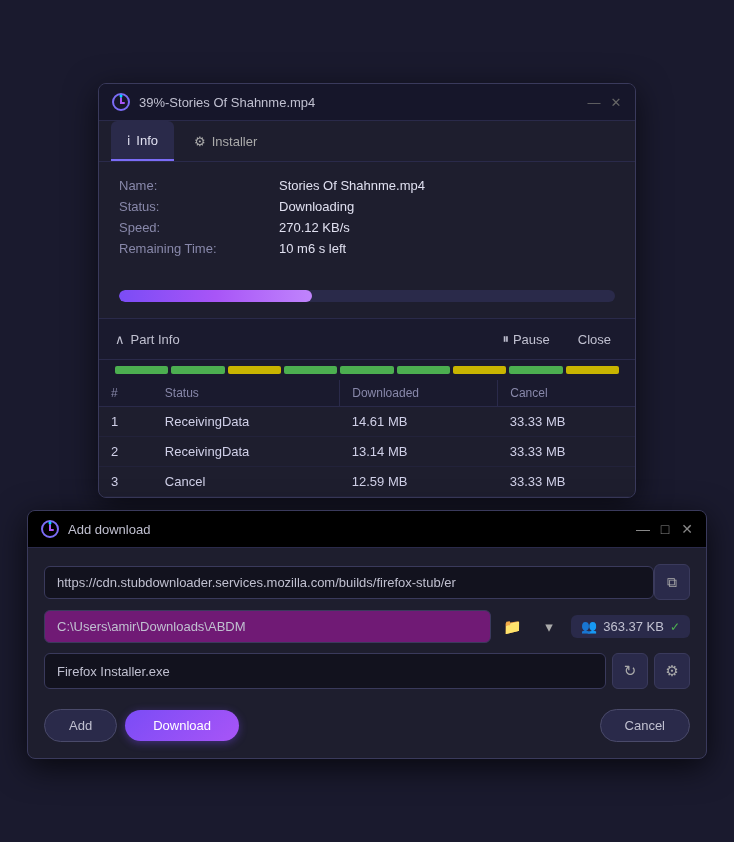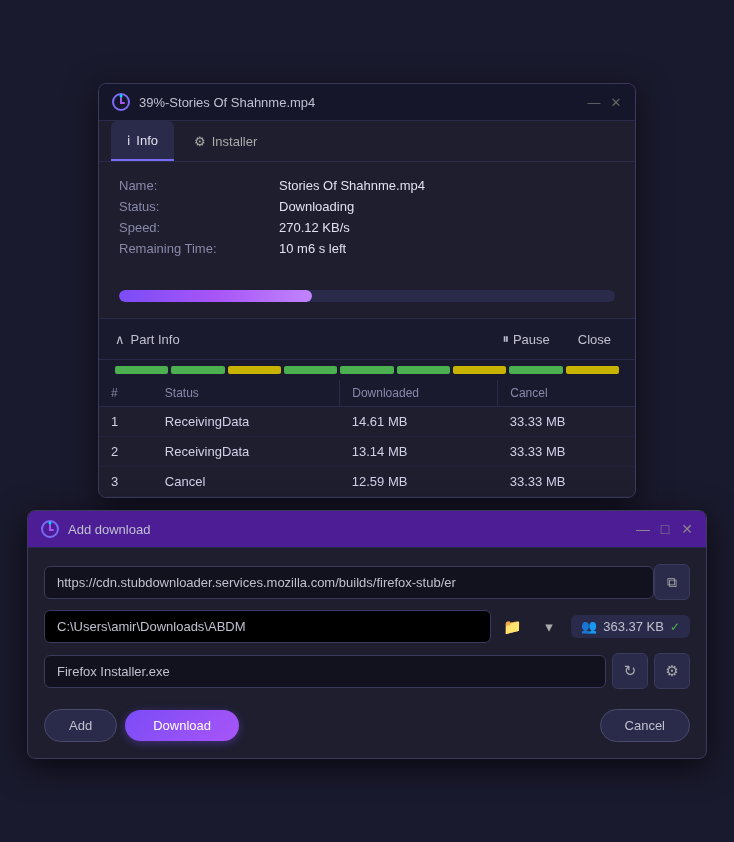--- a/index.html
+++ b/index.html
@@ -219,21 +219,21 @@
       border: 1px solid #3a3a5c;
       overflow: hidden;
       box-shadow: 0 8px 32px rgba(0,0,0,0.7);
       margin-top: 12px;
     }
 
     .add-title-bar {
       display: flex;
       align-items: center;
       padding: 8px 12px;
-      background: #4c1d95;
+      background: #000000;
       border-bottom: 1px solid #2a2a4a;
       gap: 8px;
     }
 
     .add-content {
       padding: 16px;
     }
 
     .url-row {
       display: flex;
@@ -268,21 +268,21 @@
 
     .path-row {
       display: flex;
       align-items: center;
       gap: 6px;
       margin-bottom: 10px;
     }
 
     .path-input {
       flex: 1;
-      background: #000000;
+      background: #701a75;
       border: 1px solid #3a3a5c;
       border-radius: 6px;
       padding: 8px 12px;
       color: #c0c0d0;
       font-size: 13px;
       outline: none;
     }
 
     .path-actions {
       display: flex;
@@ -315,21 +315,20 @@
       white-space: nowrap;
     }
 
     .checkmark {
       color: #4caf50;
       font-size: 12px;
     }
 
     .filename-row {
       display: flex;
-      align-items: center;
       gap: 6px;
       margin-bottom: 16px;
     }
 
     .filename-input {
       flex: 1;
       background: #12121e;
       border: 1px solid #3a3a5c;
       border-radius: 6px;
       padding: 8px 12px;

